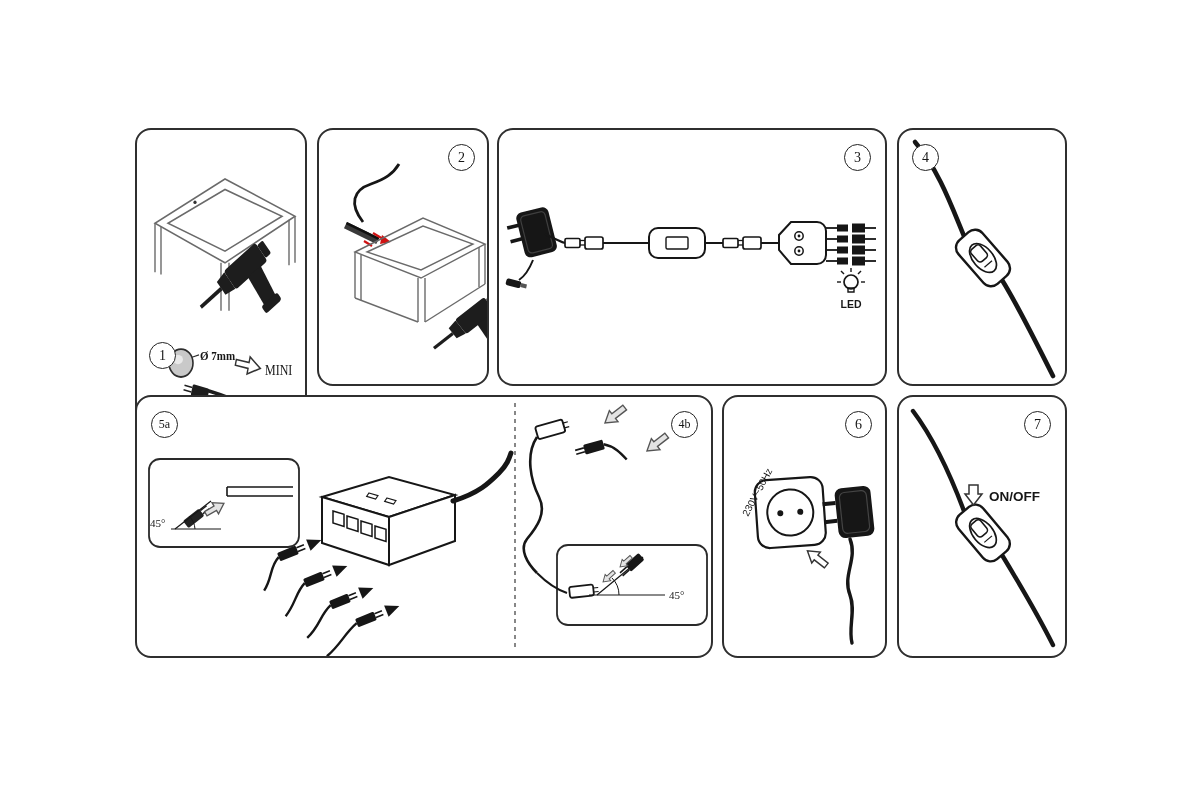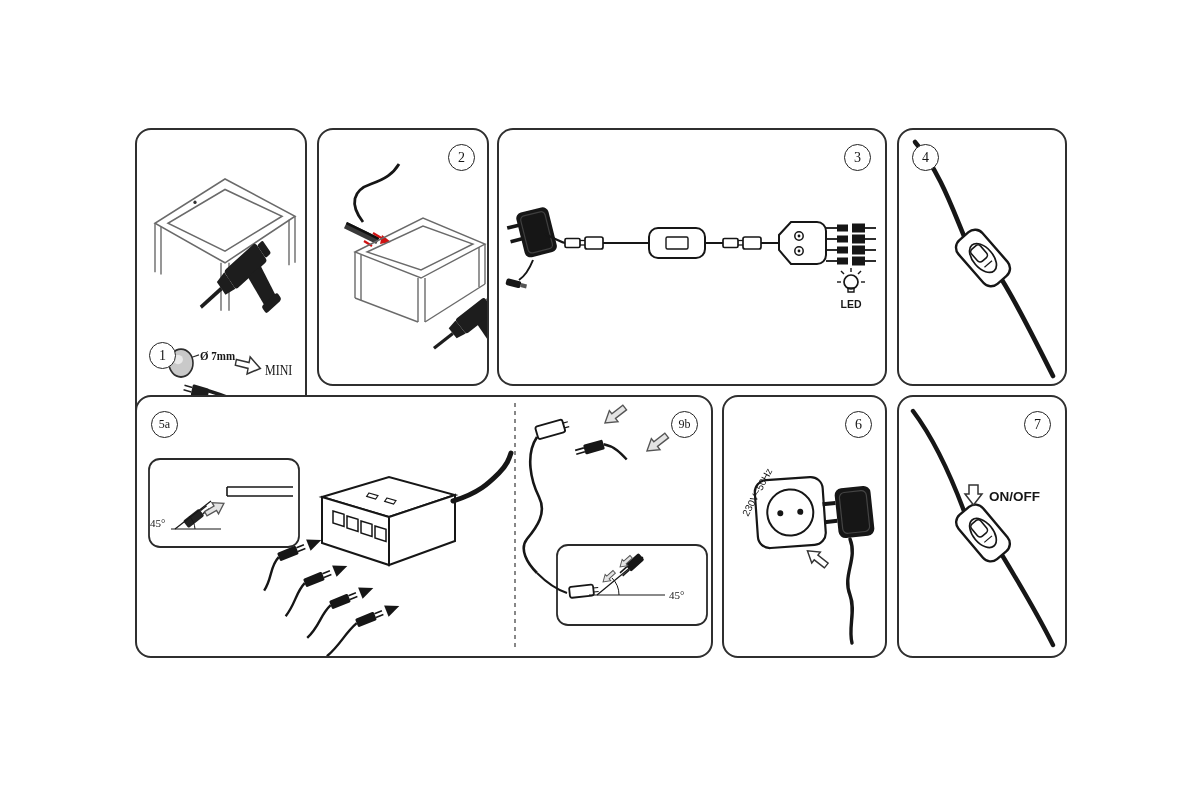--- a/index.html
+++ b/index.html
@@ -304,21 +304,21 @@
         <g transform="translate(497,163) rotate(138) scale(0.6)">
           <polygon points="0,4 14,4 14,0 25,7 14,14 14,10 0,10" fill="#e4e4e4" stroke="#555" stroke-width="1.6"></polygon>
         </g>
         <line x1="452" y1="198" x2="528" y2="198" stroke="#161616" stroke-width="1.2"></line>
         <line x1="460" y1="198" x2="506" y2="160" stroke="#161616" stroke-width="1.2"></line>
         <path d="M482,198 A 24,24 0 0 0 475,181" fill="none" stroke="#161616" stroke-width="1"></path>
         <text x="532" y="202" font-size="11" font-family="Liberation Serif,serif">45°</text>
       </g>
     </svg>
     <div class="badge" style="left:14px;top:14px;font-size:12px;font-family:Liberation Serif, serif;">5a</div>
-    <div class="badge" style="right:13px;top:14px;font-size:12px;">9b</div>
+    <div class="badge" style="right:13px;top:14px;font-size:12px;">4b</div>
   </section>
 
   <section class="panel" id="p6">
     <svg viewBox="0 0 161 259" preserveAspectRatio="none">
       <g transform="translate(30,84) rotate(-4)">
         <rect x="0" y="0" width="68" height="68" rx="12" fill="#fff" stroke="#161616" stroke-width="2.2"></rect>
         <circle cx="34" cy="34" r="23" fill="#fff" stroke="#161616" stroke-width="2"></circle>
         <circle cx="24" cy="34" r="3" fill="#161616"></circle>
         <circle cx="44" cy="34" r="3" fill="#161616"></circle>
       </g>

